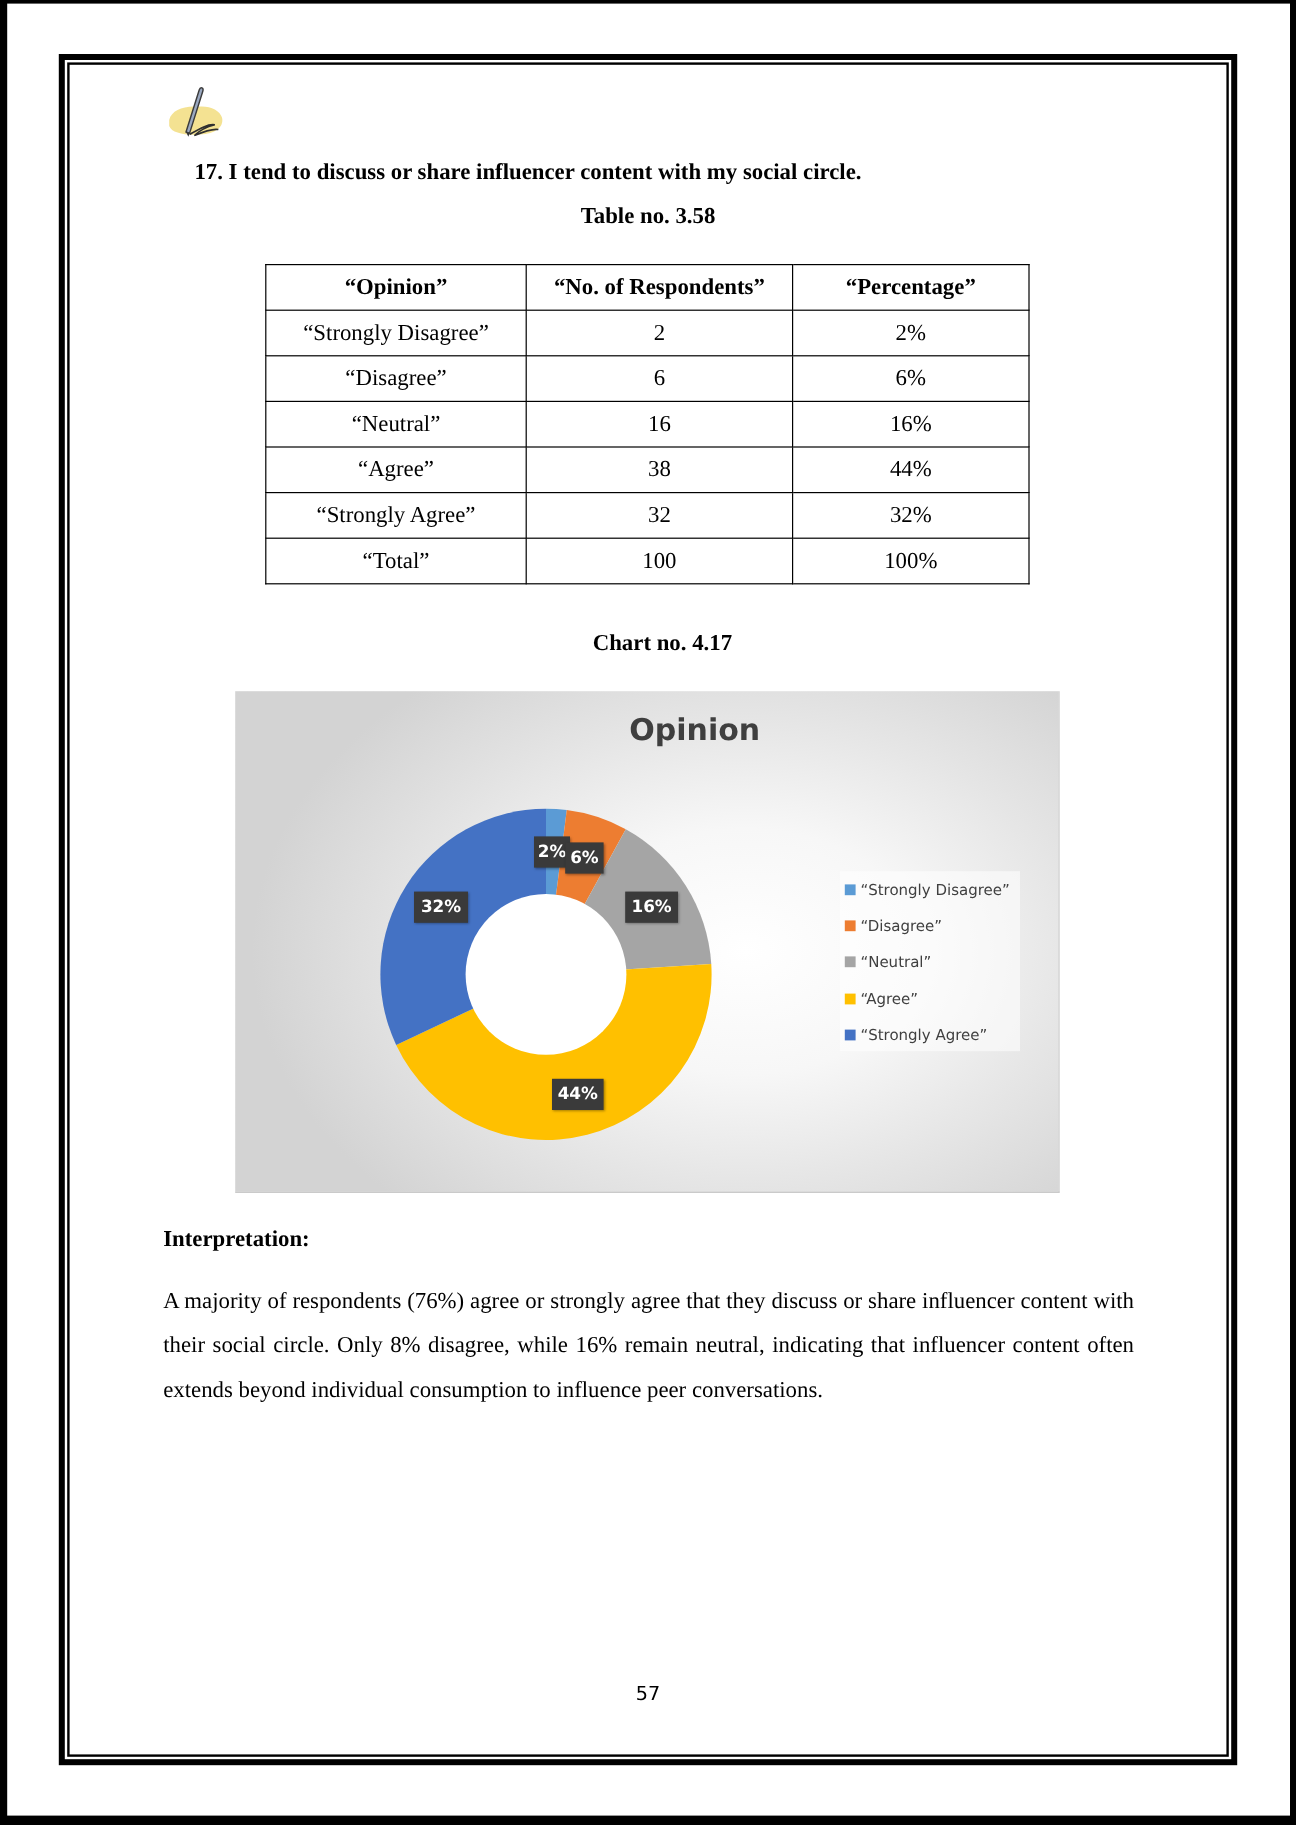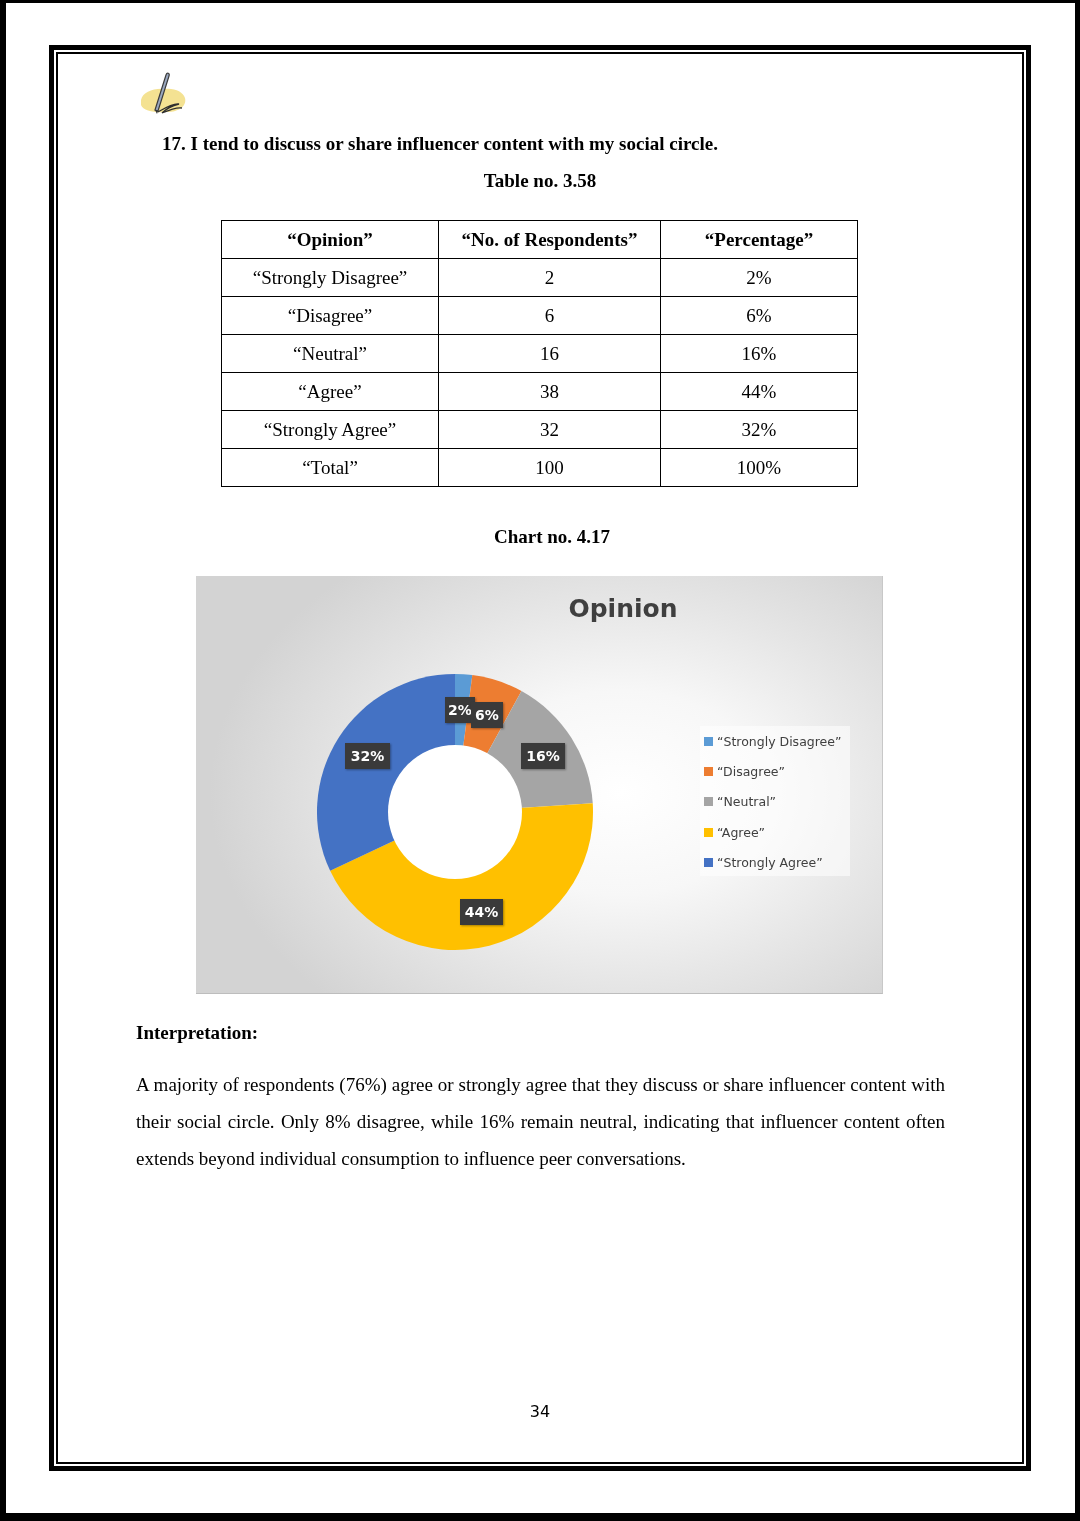--- a/index.html
+++ b/index.html
@@ -97,21 +97,20 @@
     }
     .chart-title {
       position: absolute;
       left: 0; width: 766px;
       top: 18px;
       text-align: center;
       font-family: "DejaVu Sans", sans-serif;
       font-size: 25px;
       font-weight: bold;
       color: #3f3f3f;
-      padding-left: 44px;
     }
     .donut-svg {
       position: absolute;
       left: 0; top: 0;
     }
     .data-label {
       position: absolute;
       background: #3a3a3a;
       color: #ffffff;
       font-family: "DejaVu Sans", sans-serif;
@@ -274,13 +273,13 @@
     <div class="legend-item" style="top:127px;">
       <span class="legend-swatch" style="background:#4472c4;"></span>
       <span>“Strongly Agree”</span>
     </div>
   </div>
 </div>
 
 <div class="interp-heading">Interpretation:</div>
 <div class="interp-body">A majority of respondents (76%) agree or strongly agree that they discuss or share influencer content with their social circle. Only 8% disagree, while 16% remain neutral, indicating that influencer content often extends beyond individual consumption to influence peer conversations.</div>
 
-<div class="page-number">34</div>
+<div class="page-number">57</div>
 
 </body></html>

